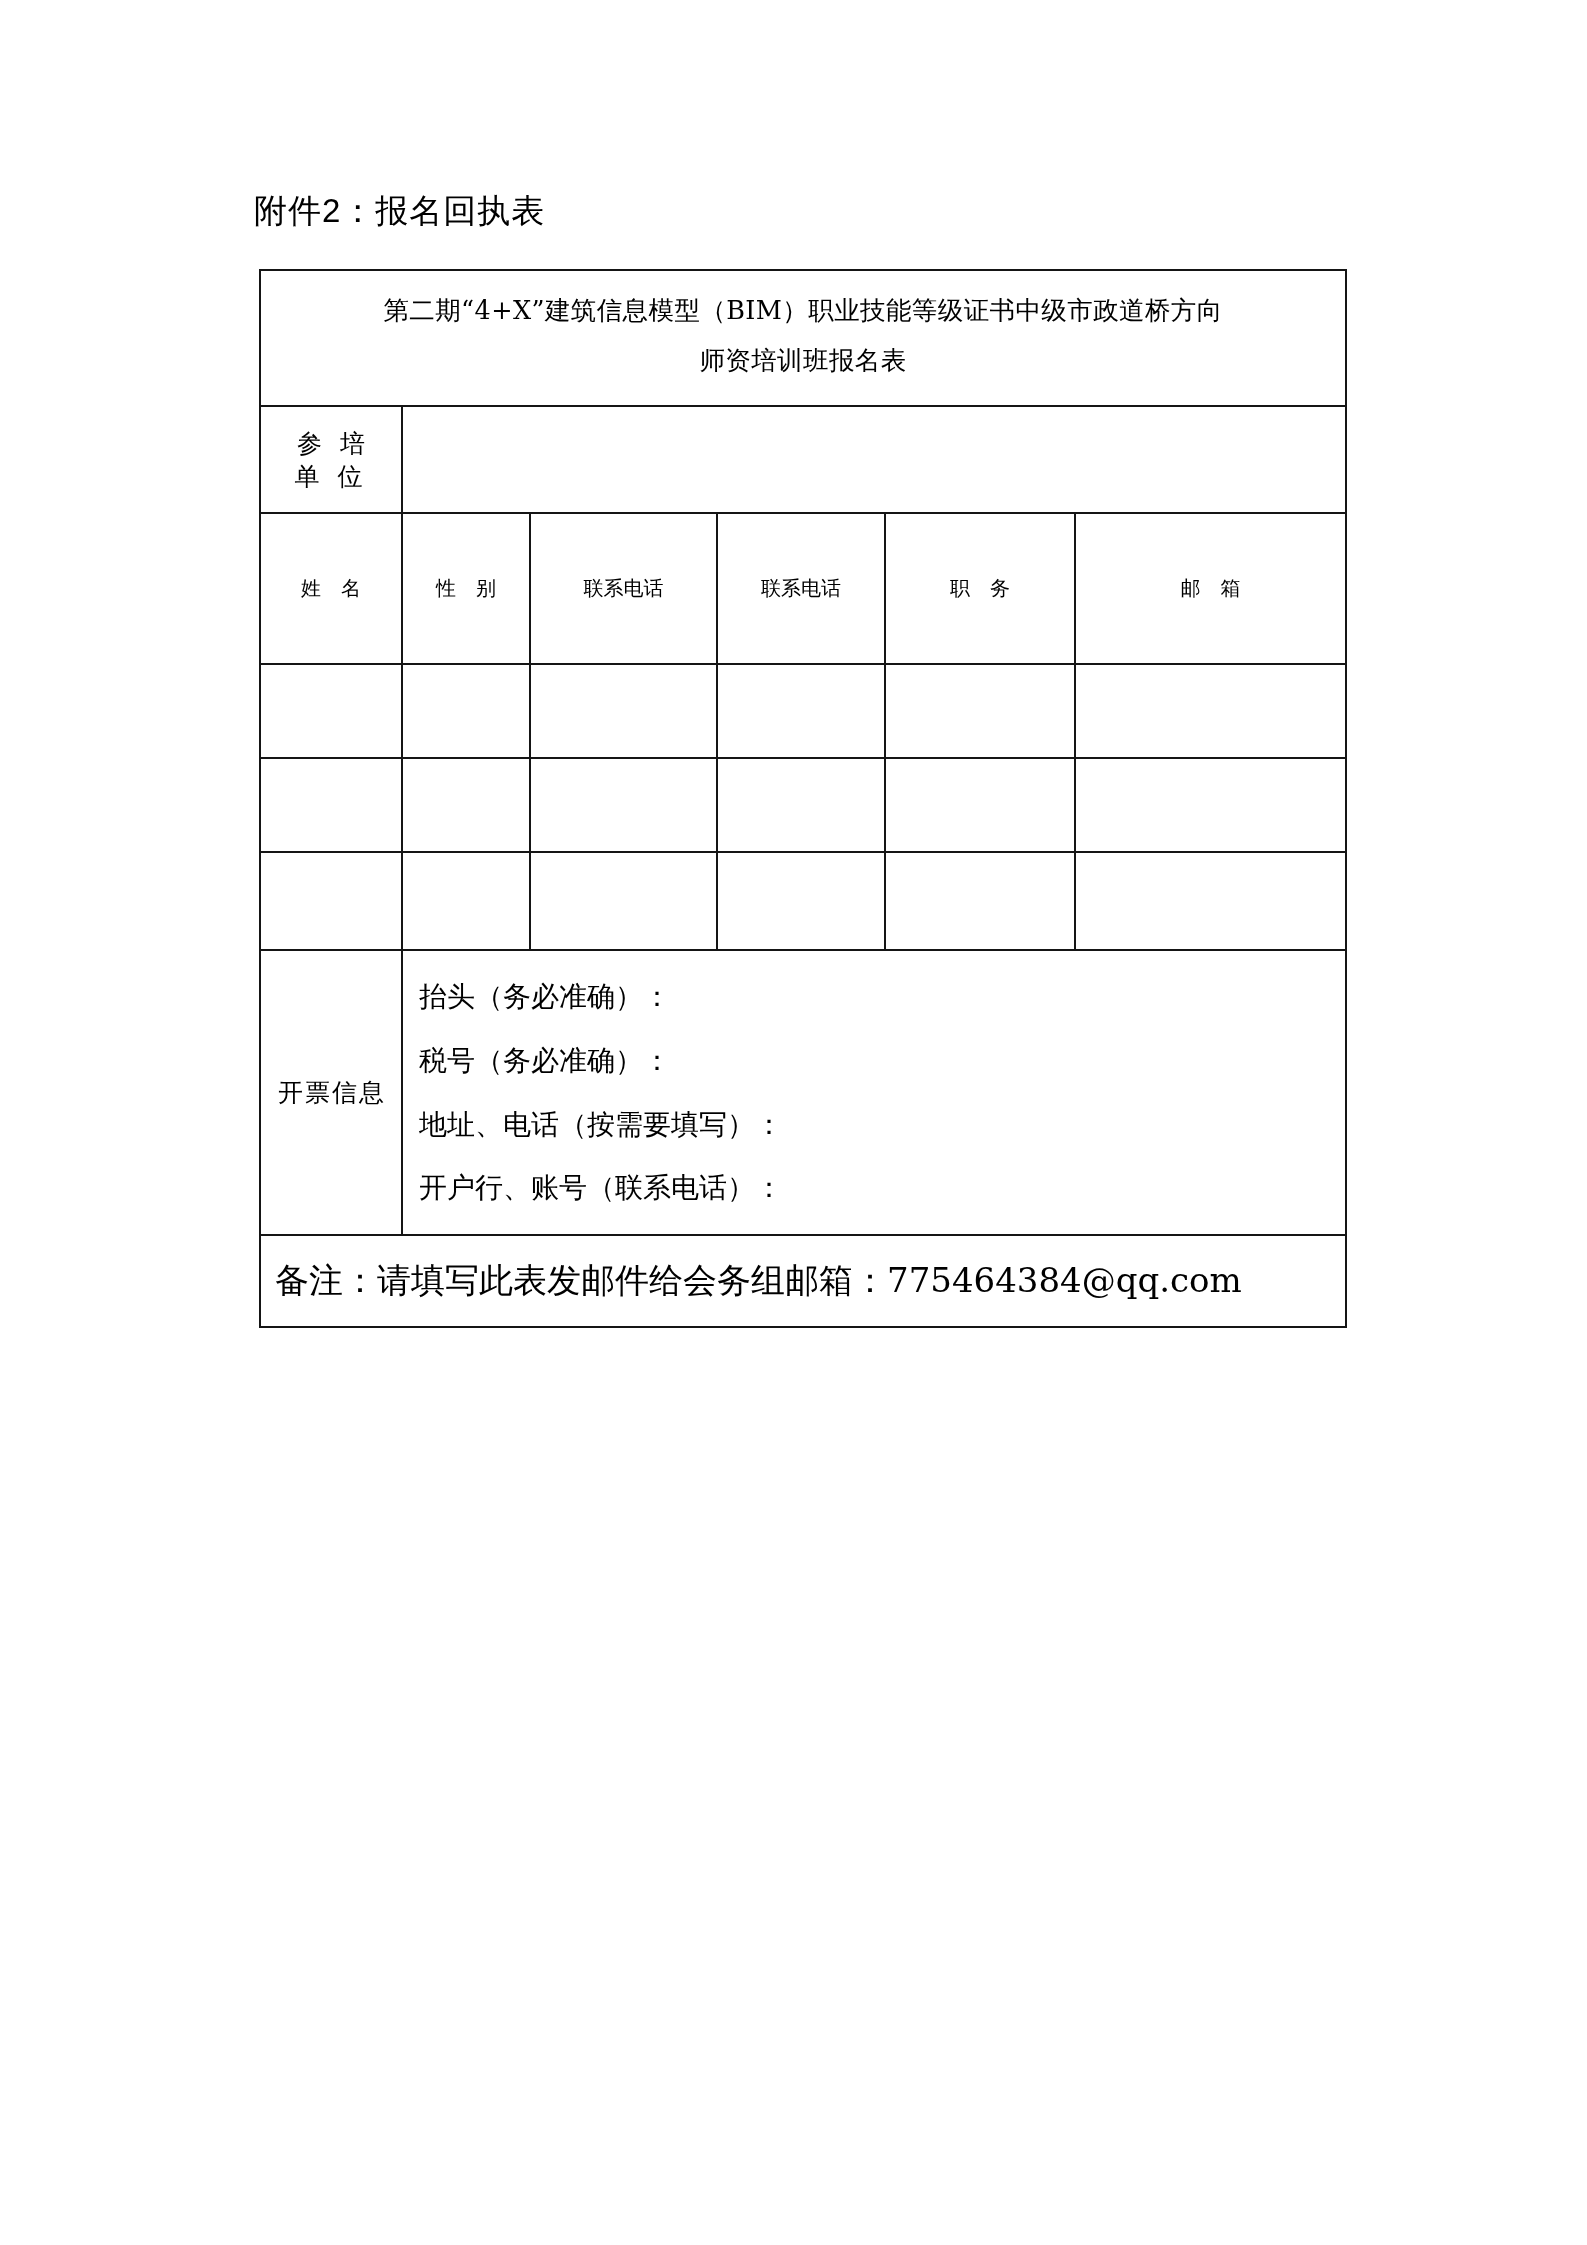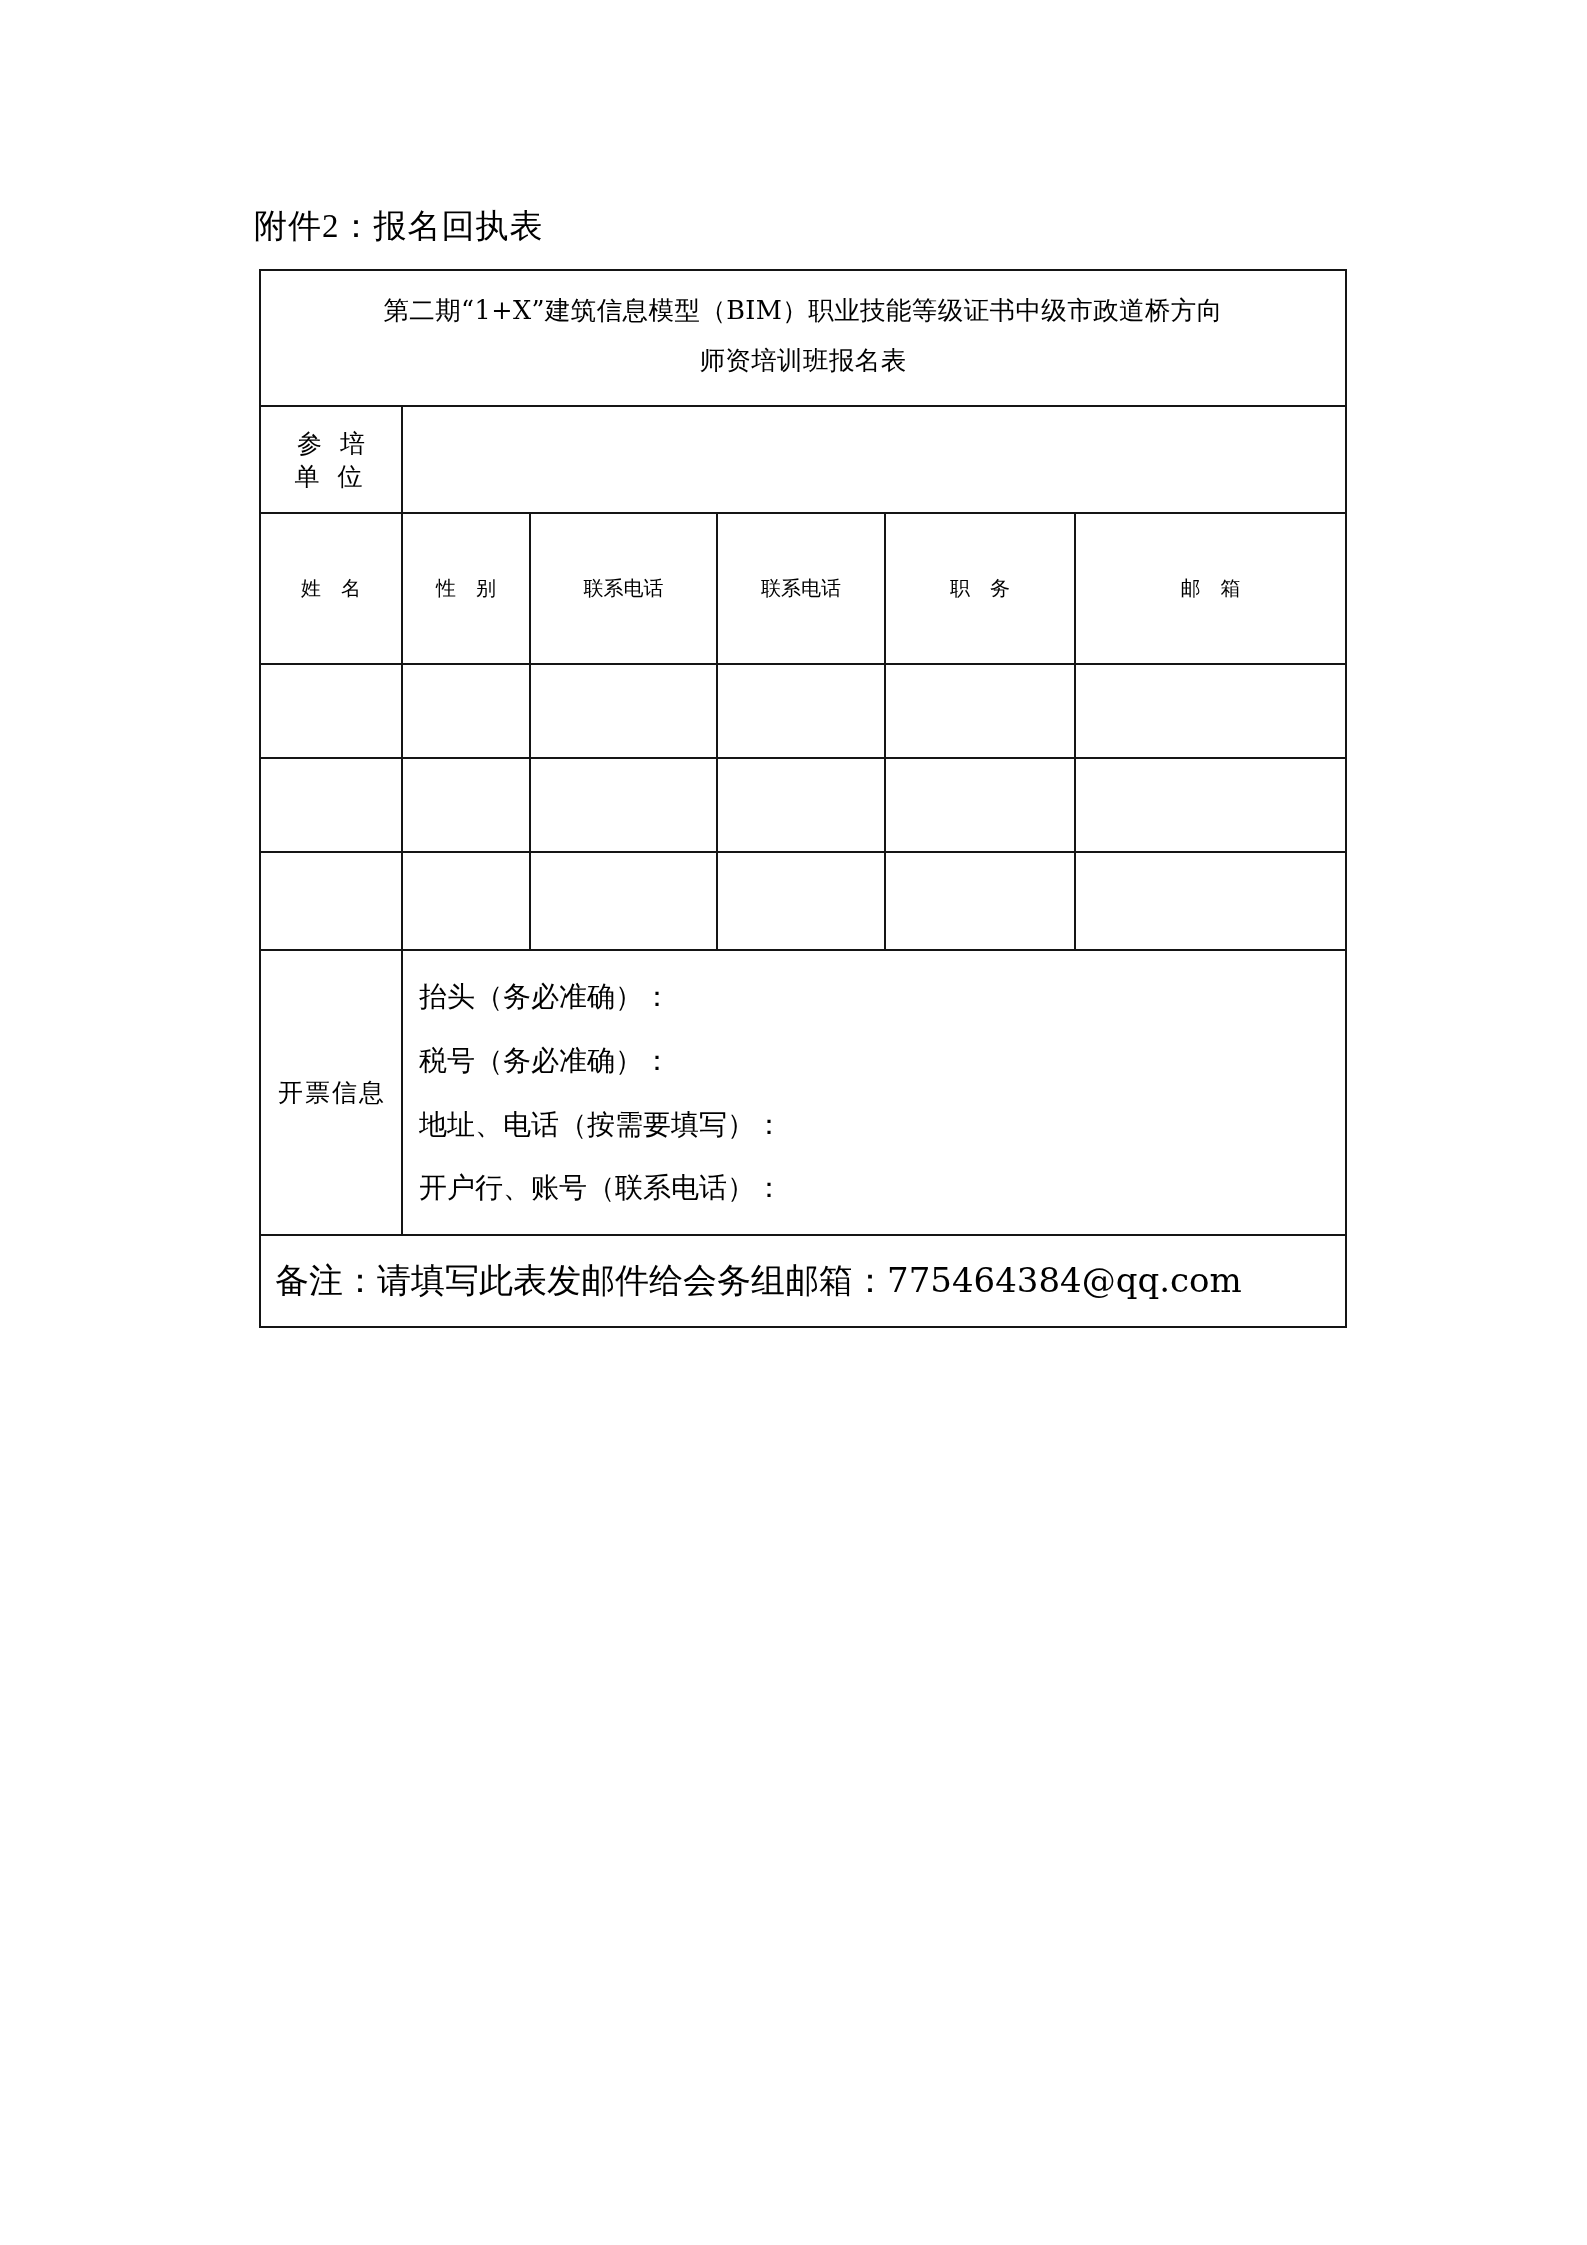--- a/index.html
+++ b/index.html
@@ -21,26 +21,26 @@
     left: 0; top: 0;
     width: 1587px;
     height: 2245px;
     background: #fff;
   }
 
   
   .doc-heading {
     position: absolute;
     left: 254px;
-    top: 206px;
+    top: 190px;
     font-size: 33px;
     line-height: 1.25;
     letter-spacing: 1px;
     white-space: nowrap;
-    font-family: Liberation Serif, serif;
+    font-family: Liberation Sans, sans-serif;
   }
 
   
   .form-wrap {
     position: absolute;
     left: 259px;
     top: 269px;
     width: 1086px;
   }
 
@@ -136,21 +136,21 @@
         <col style="width:128px">
         <col style="width:187px">
         <col style="width:168px">
         <col style="width:190px">
         <col style="width:271px">
       </colgroup>
       <tbody>
 
         <tr>
           <td class="title-cell" colspan="6">
-            <span class="title-line-1">第二期“1+X”建筑信息模型（BIM）职业技能等级证书中级市政道桥方向</span>
+            <span class="title-line-1">第二期“4+X”建筑信息模型（BIM）职业技能等级证书中级市政道桥方向</span>
             <span class="title-line-2">师资培训班报名表</span>
           </td>
         </tr>
 
         <tr>
           <td class="unit-label-cell">参 培 单 位</td>
           <td class="unit-value-cell" colspan="5"></td>
         </tr>
 
         <tr>

